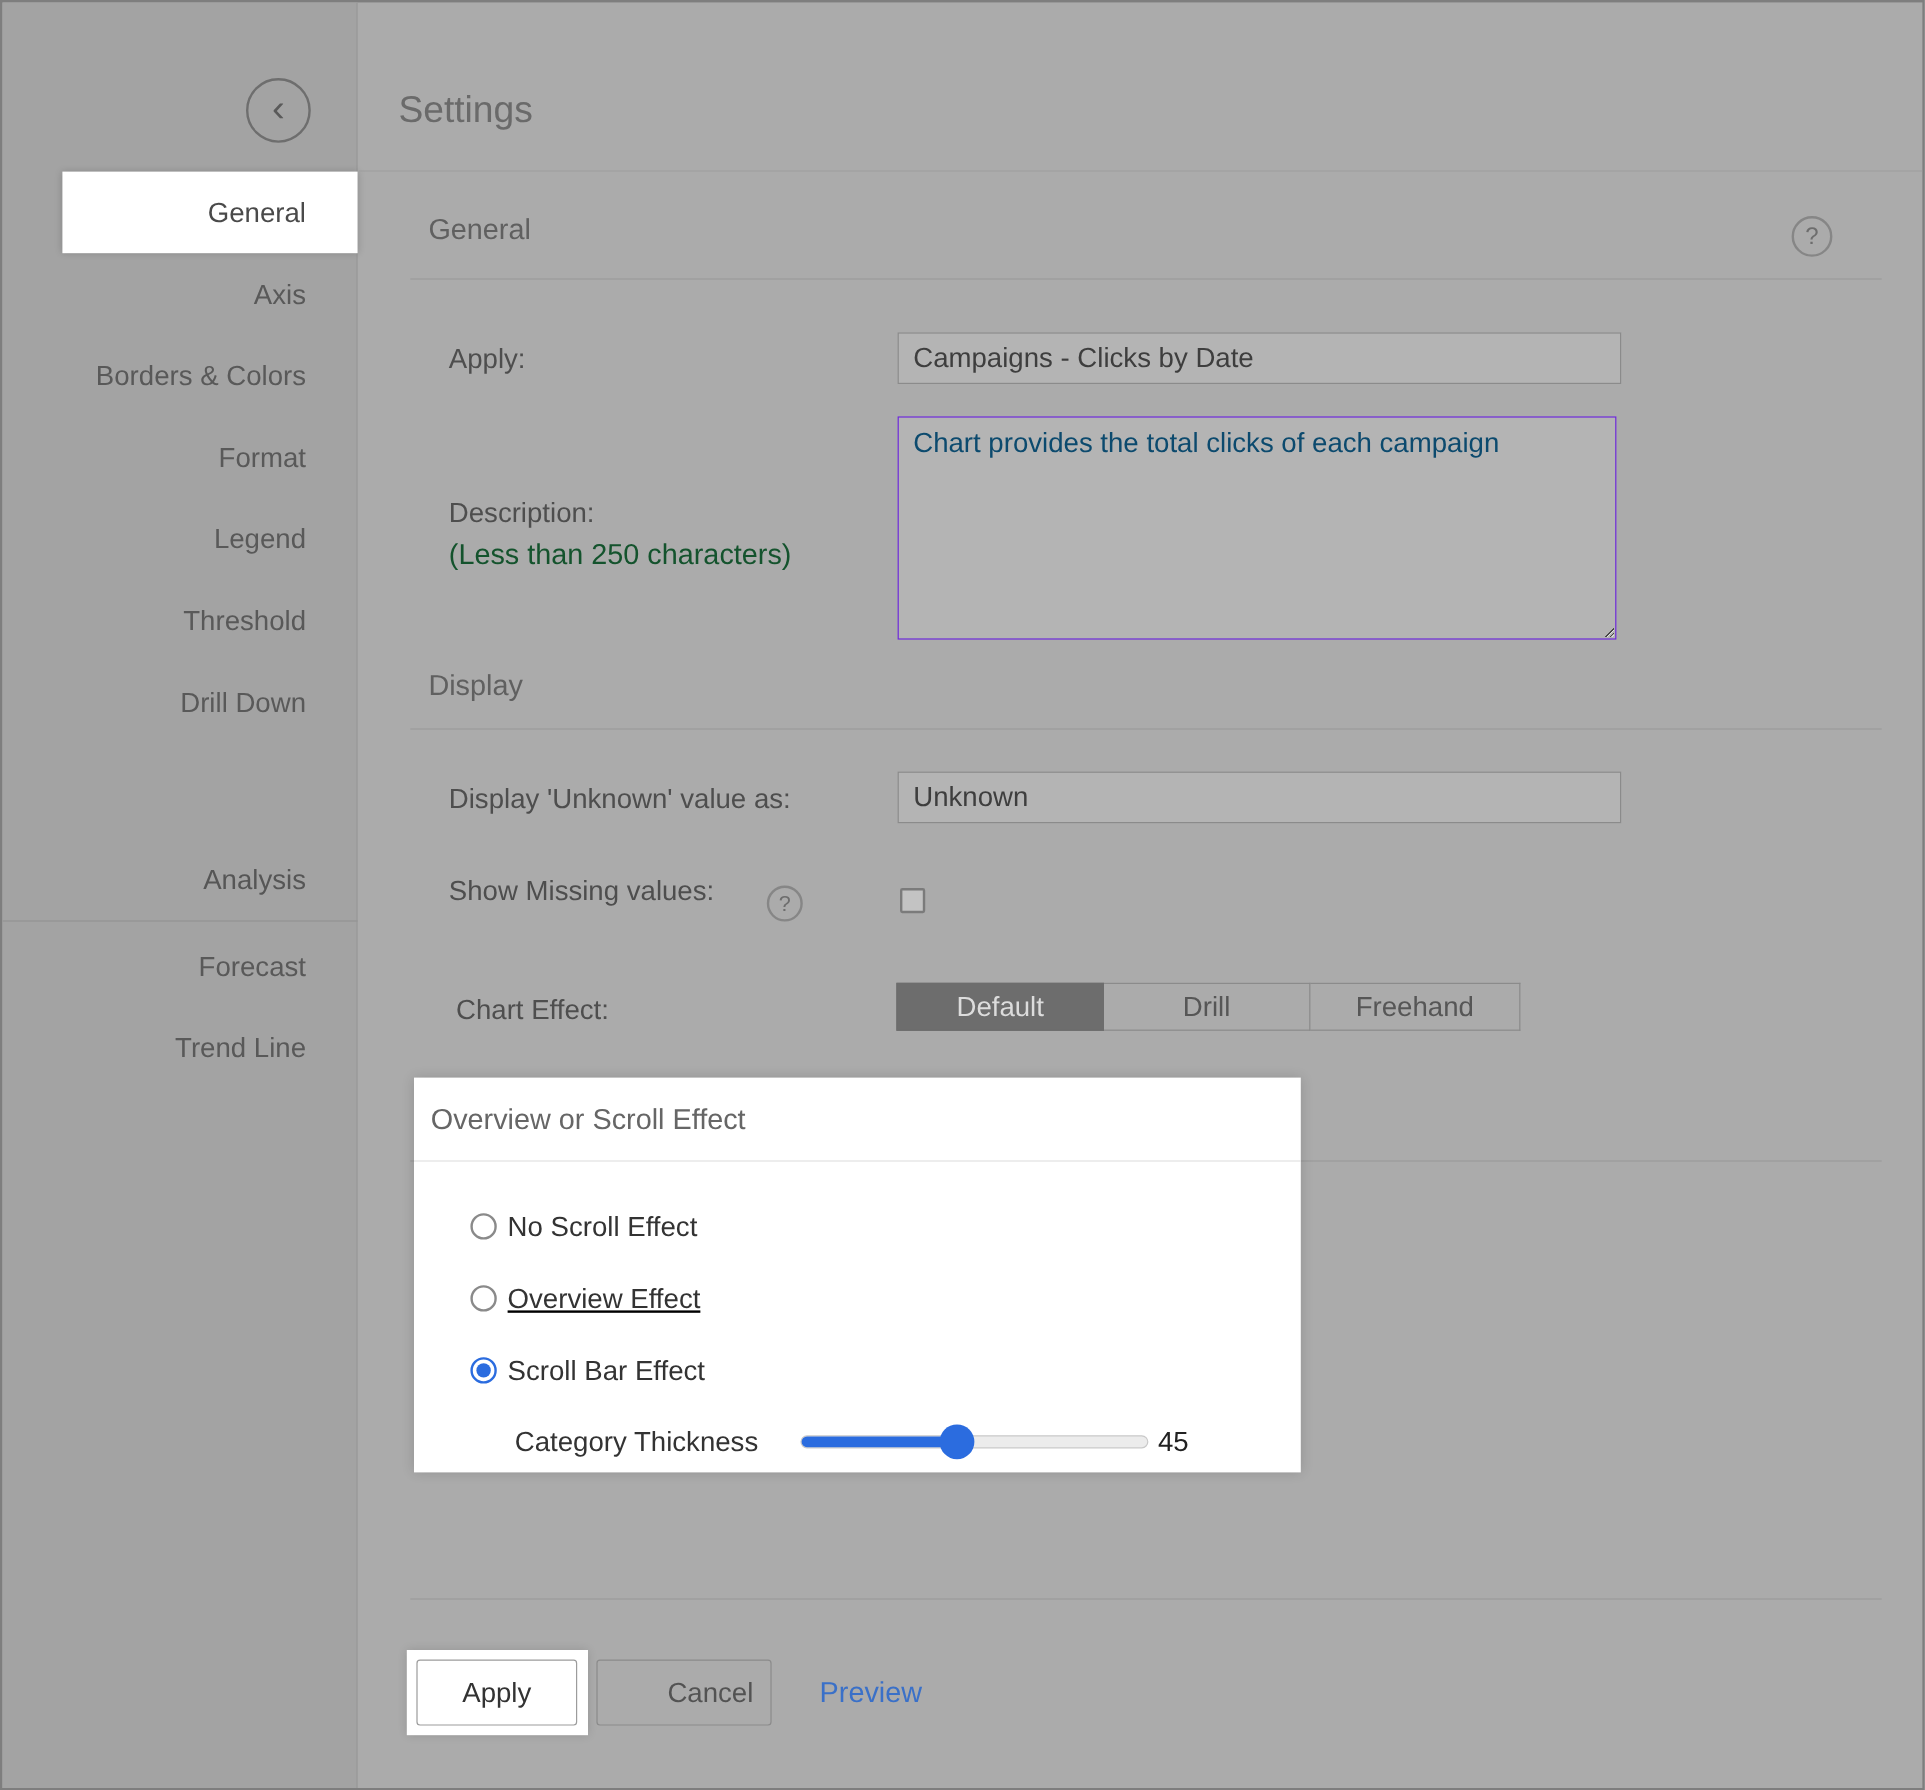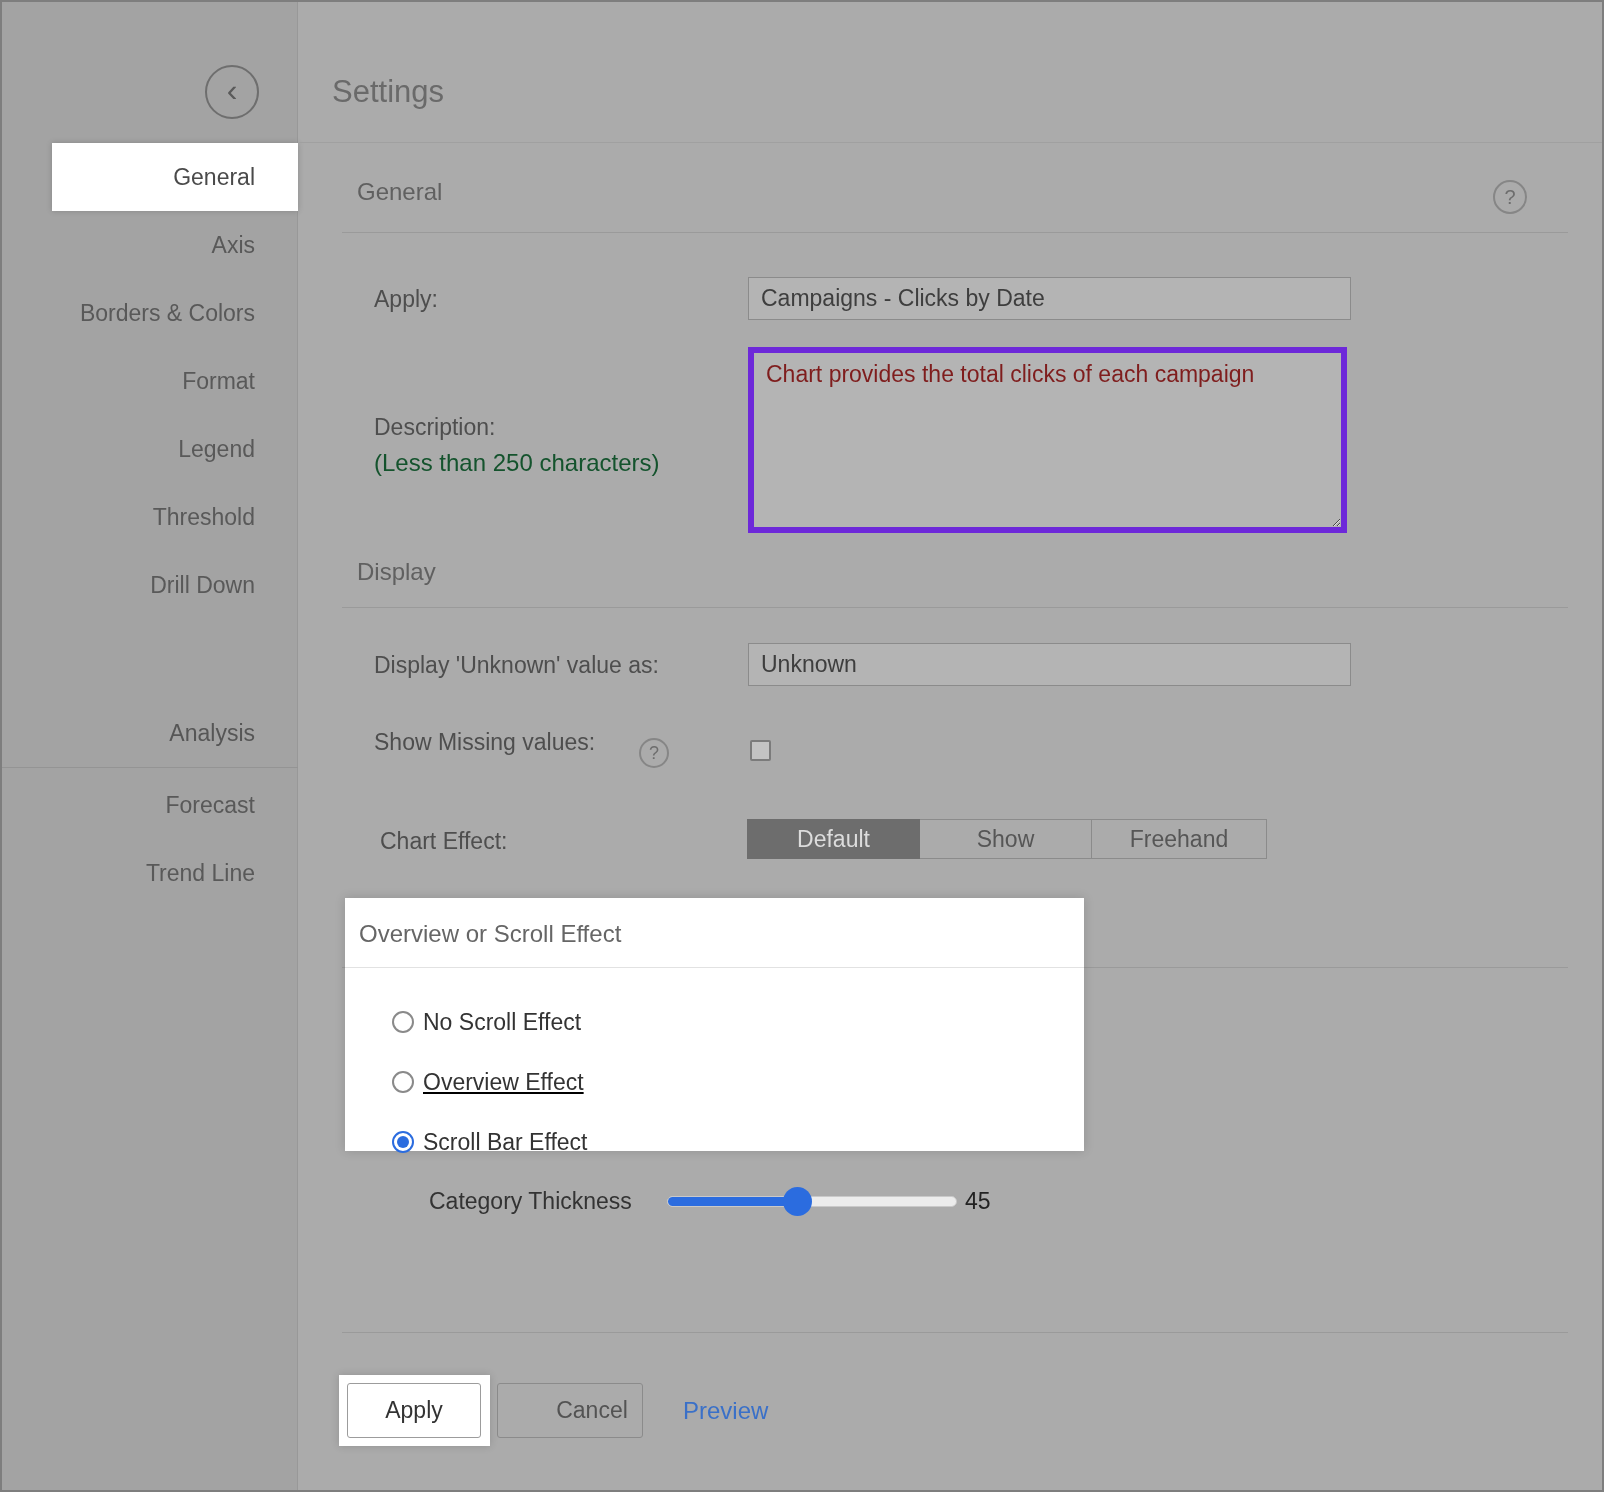--- a/index.html
+++ b/index.html
@@ -122,24 +122,24 @@
     font-size: 23px;
     color: #3e3e3e;
     padding: 0 12px;
     outline: none;
   }
   .desc-textarea {
     position: absolute;
     left: 746px; top: 345px;
     width: 599px; height: 186px;
     background: #b4b4b4;
-    border: 6px solid #6d28d9;
-    font-family: "Liberation Sans", sans-serif;
-    font-size: 23px;
-    color: #7f1d1d;
+    border: 1px solid #6d28d9;
+    font-family: "Liberation Sans", sans-serif;
+    font-size: 23px;
+    color: #0c4a6e;
     padding: 8px 12px;
     outline: none;
     resize: both;
   }
   .checkbox {
     position: absolute;
     left: 748px; top: 738px;
     width: 21px; height: 21px;
     background: #c3c3c3;
     border: 2px solid #7b7b7b;
@@ -168,21 +168,21 @@
   .segment.selected {
     background: #6d6d6d;
     color: #dcdcdc;
     border-color: #6d6d6d;
   }
 
   
   .scroll-panel {
     position: absolute;
     left: 343px; top: 896px;
-    width: 739px; height: 253px;
+    width: 739px; height: 329px;
     background: #ffffff;
     z-index: 2;
     box-shadow: 0 0 10px rgba(0,0,0,0.15);
   }
   .scroll-heading {
     position: absolute;
     left: 14px; top: 22px;
     font-size: 24px;
     font-weight: 500;
     color: #666666;
@@ -372,21 +372,21 @@
     <span>?</span>
   </div>
   <div class="checkbox"></div>
 
   <div class="field-label" style="left:378px; top:826px;">Chart Effect:</div>
   <div class="segmented">
     <button class="segment selected" style="width:173px;">
       <span>Default</span>
     </button>
     <button class="segment" style="width:172px;">
-      <span>Show</span>
+      <span>Drill</span>
     </button>
     <button class="segment" style="width:175px;">
       <span>Freehand</span>
     </button>
   </div>
 
   <div class="divider" style="top:965px;"></div>
 
   <div class="scroll-panel">
     <div class="scroll-heading">Overview or Scroll Effect</div>

